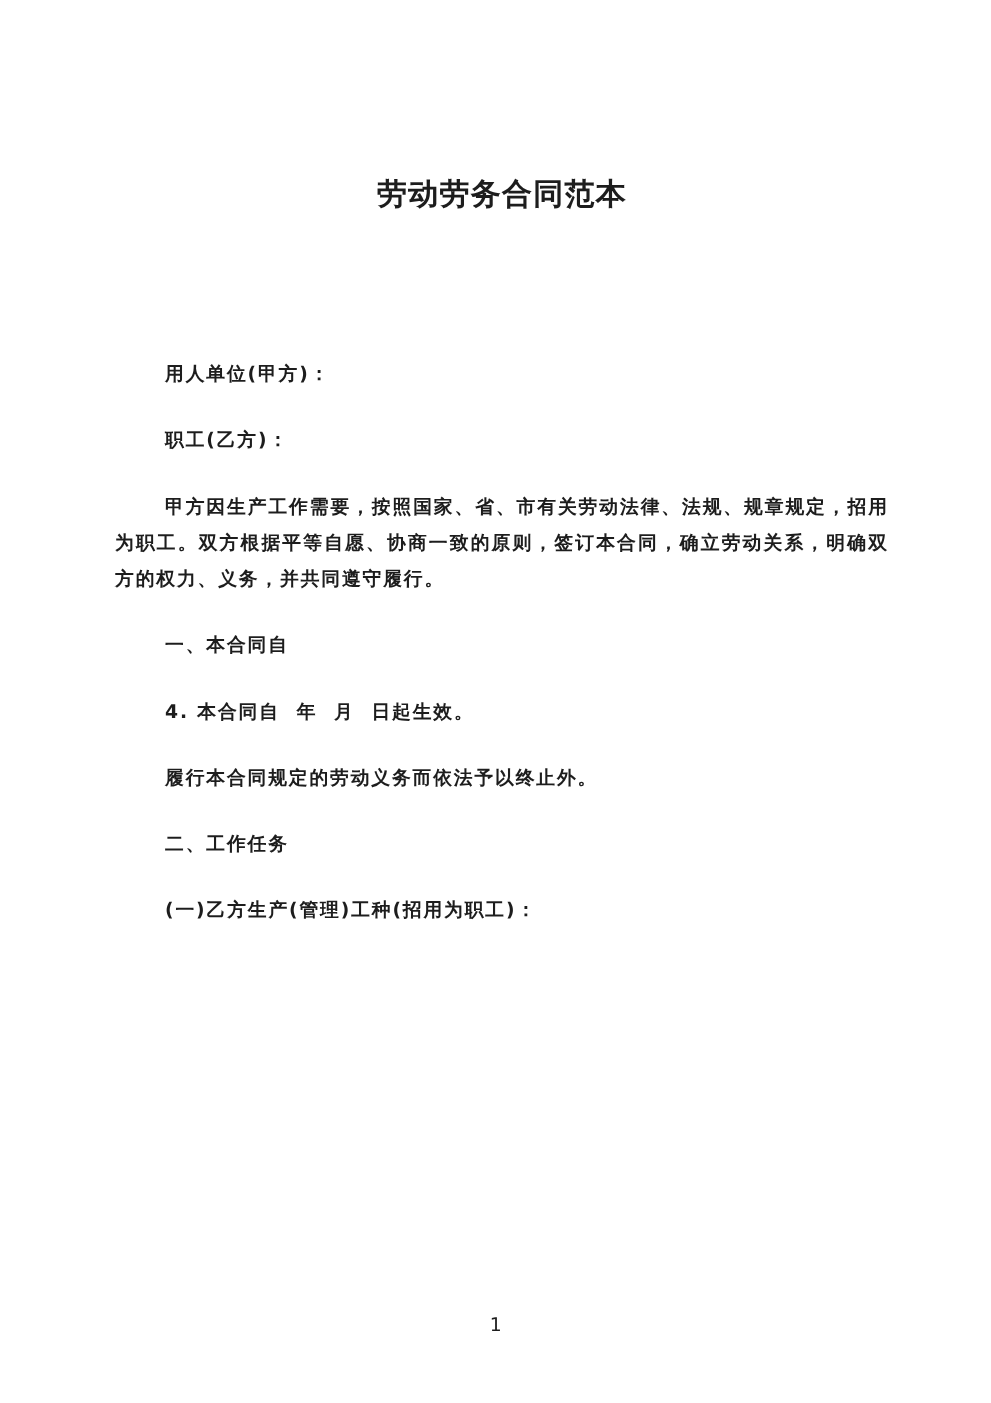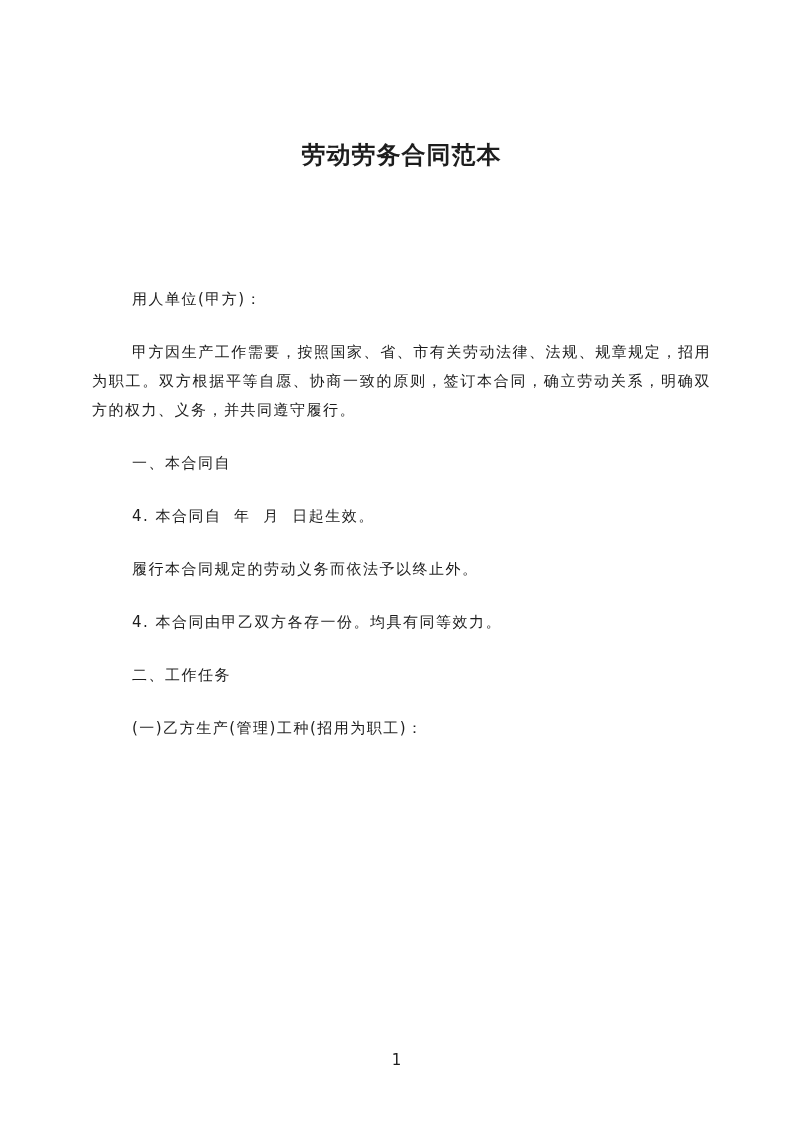--- a/index.html
+++ b/index.html
@@ -26,44 +26,44 @@
     white-space: pre-wrap;
   }
   p.line {
     margin: 0 0 24px 0;
     font-size: 15px;
     line-height: 29px;
     letter-spacing: 1.5px;
     text-indent: 40px;
     text-align: justify;
     white-space: pre-wrap;
-    font-weight: 400;
+    font-weight: 700;
   }
   .page-number {
     position: absolute;
     top: 1046px;
     left: 0;
     width: 100%;
     text-align: center;
     font-size: 15px;
     line-height: 29px;
     color: #1d1d1d;
   }
 </style>
 </head>
 <body>
 
 <div class="page">
   <div class="content">
     <h1 class="doc-title">劳动劳务合同范本</h1>
 
     <p class="line">用人单位(甲方)：</p>
+    <p class="line">职工(乙方)：</p>
     <p class="line">甲方因生产工作需要，按照国家、省、市有关劳动法律、法规、规章规定，招用为职工。双方根据平等自愿、协商一致的原则，签订本合同，确立劳动关系，明确双方的权力、义务，并共同遵守履行。</p>
     <p class="line">一、本合同自</p>
     <p class="line">4. 本合同自  年  月  日起生效。</p>
     <p class="line">履行本合同规定的劳动义务而依法予以终止外。</p>
-    <p class="line">4. 本合同由甲乙双方各存一份。均具有同等效力。</p>
     <p class="line">二、工作任务</p>
     <p class="line">(一)乙方生产(管理)工种(招用为职工)：</p>
   </div>
 
   <div class="page-number">1</div>
 </div>
 
 </body></html>

